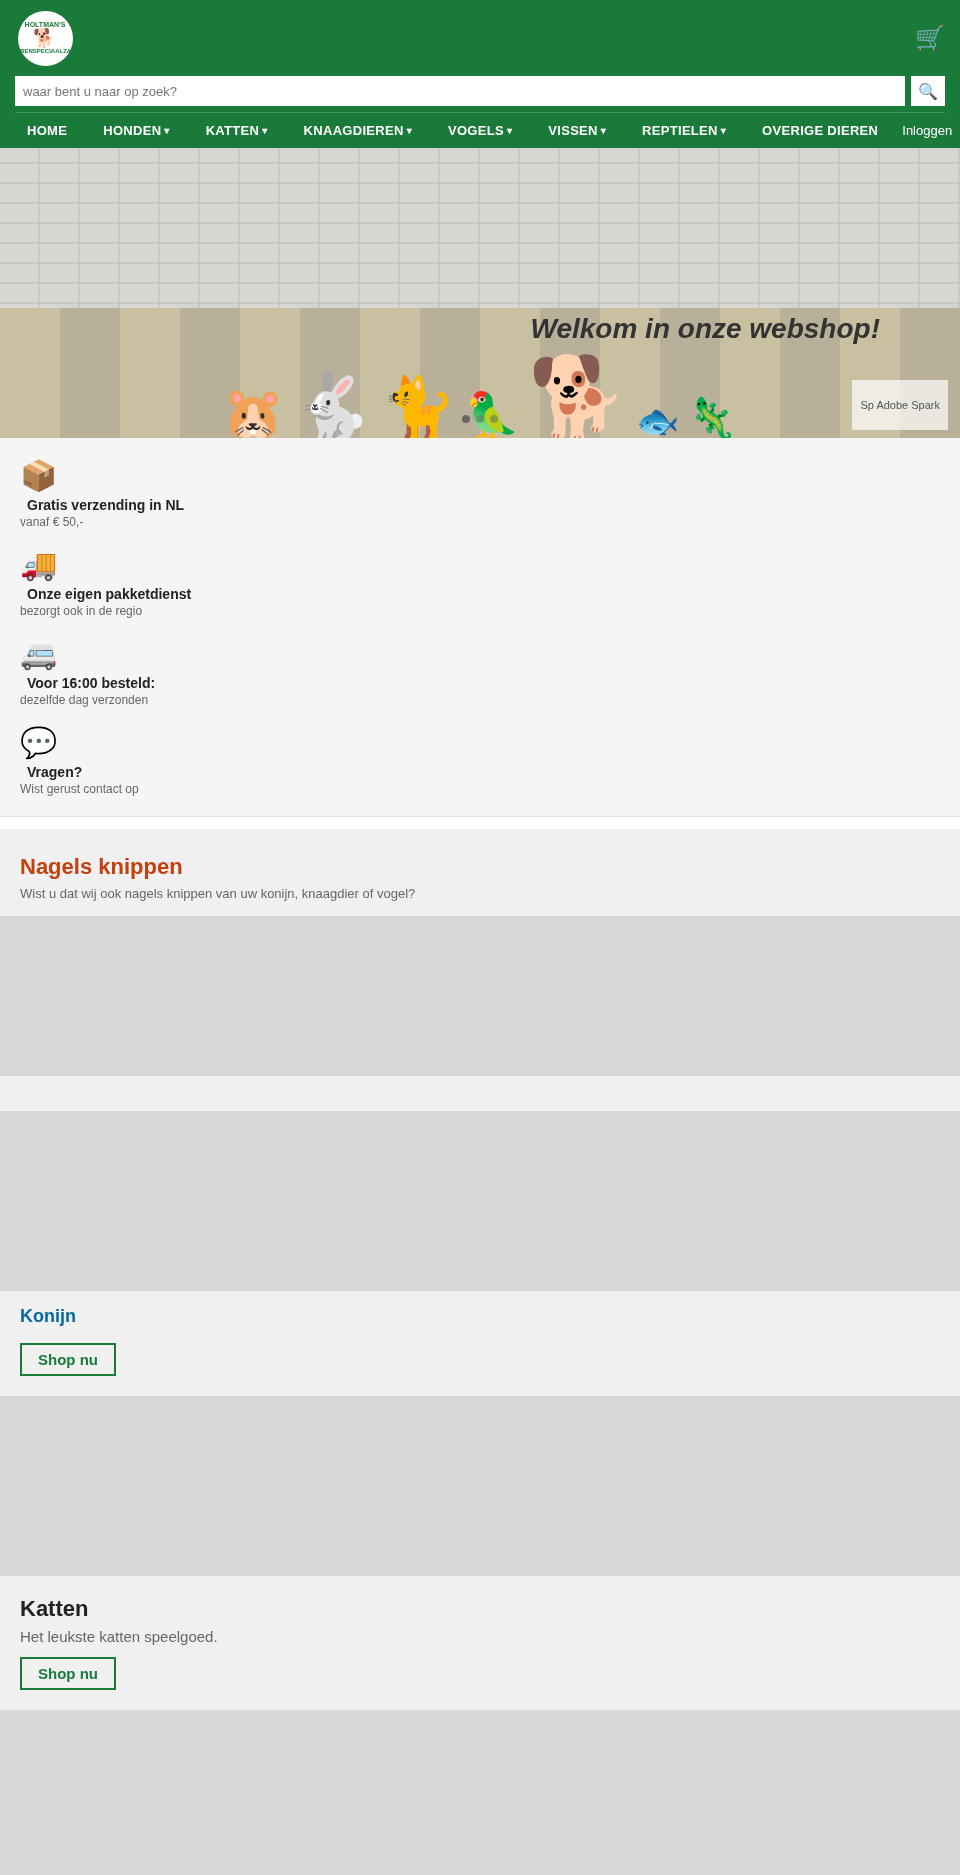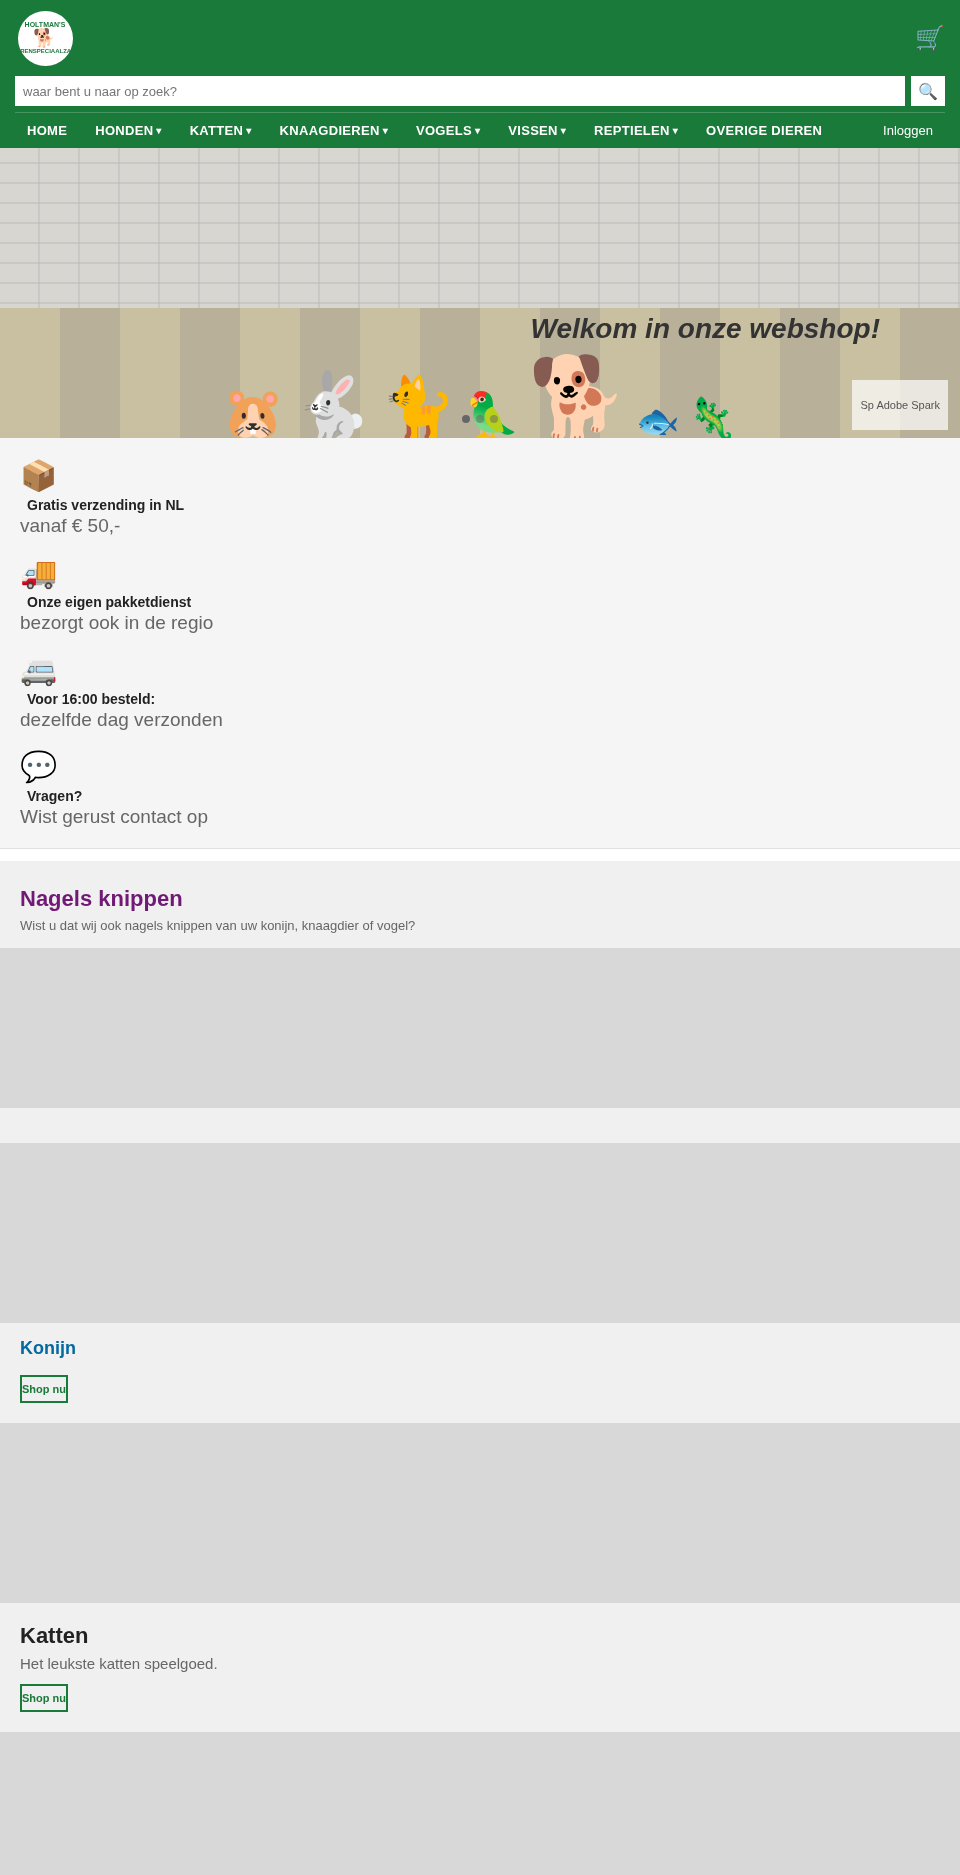--- a/index.html
+++ b/index.html
@@ -64,21 +64,21 @@
     .nav-bar {
       display: flex;
       align-items: center;
       padding: 0 0 0 0;
       border-top: 1px solid rgba(255,255,255,0.2);
     }
     .nav-items {
       display: flex;
       align-items: center;
       flex: 1;
-      gap: 4px;
+      gap: 12px;
     }
     .nav-item {
       color: #fff;
       font-size: 13px;
       font-weight: 600;
       padding: 10px 12px;
       cursor: pointer;
       text-transform: uppercase;
       letter-spacing: 0.3px;
       white-space: nowrap;
@@ -213,45 +213,45 @@
       color: #555;
     }
     .feature-title {
       font-size: 14px;
       font-weight: bold;
       color: #222;
       margin-bottom: 2px;
       margin-left: 7px;
     }
     .feature-subtitle {
-      font-size: 19px;
+      font-size: 12px;
       color: #666;
     }
     .shop-btn {
       display: inline-block;
       border: 2px solid #1a7a3a;
       color: #1a7a3a;
-      padding: 6px 0;
-      font-size: 11px;
+      padding: 6px 16px;
+      font-size: 15px;
       font-weight: 600;
       cursor: pointer;
       background: transparent;
       text-transform: none;
     }
 
     
     .nagels-section {
       background: #f0f0f0;
       margin: 0;
       padding: 25px 20px 15px 20px;
     }
     .nagels-title {
       font-size: 22px;
       font-weight: bold;
-      color: #701a75;
+      color: #c2410c;
       margin-bottom: 6px;
     }
     .nagels-subtitle {
       font-size: 13px;
       color: #666;
       margin-bottom: 15px;
     }
     .nagels-image {
       background: #d8d8d8;
       height: 160px;

